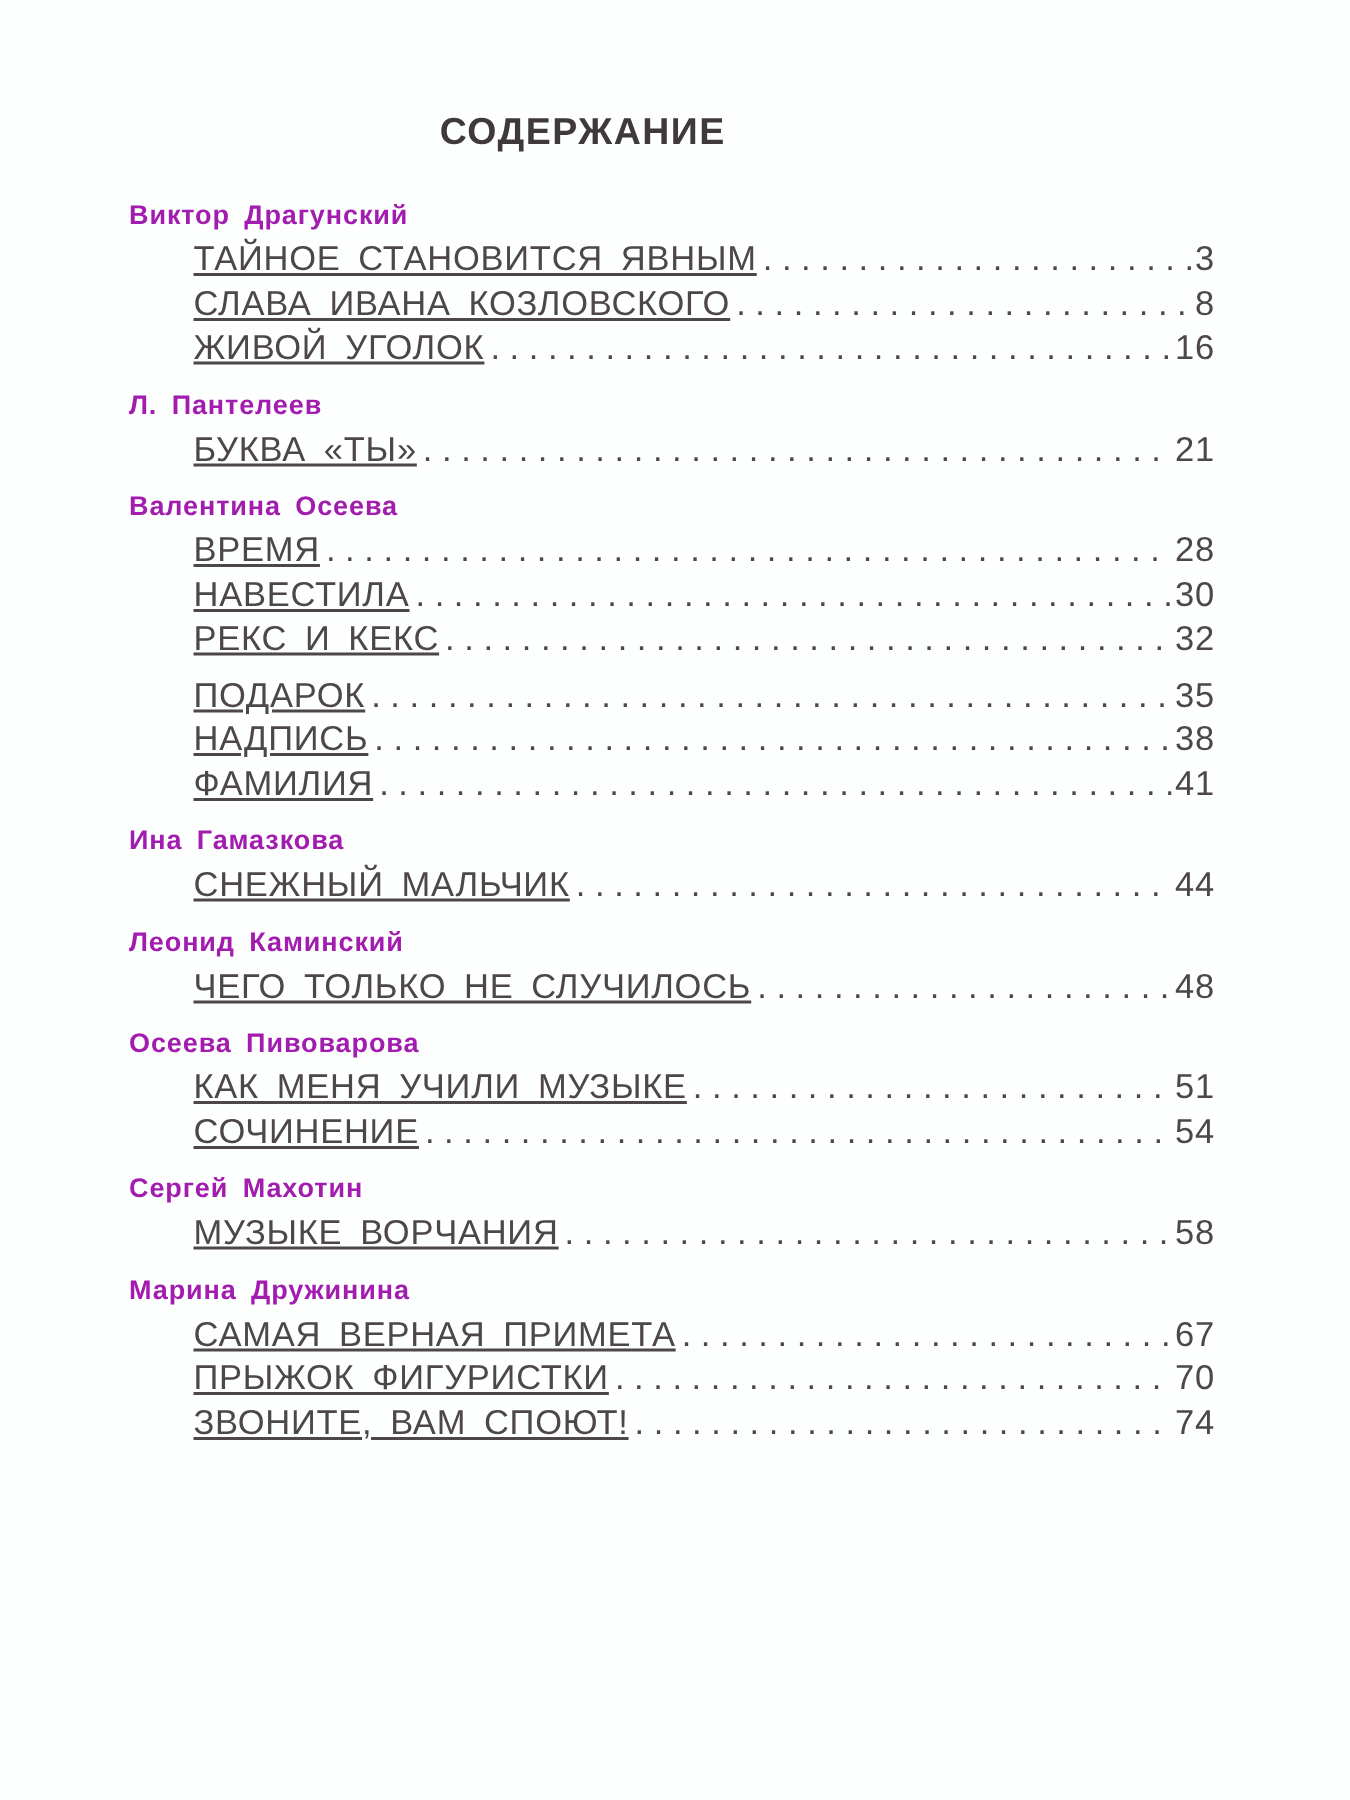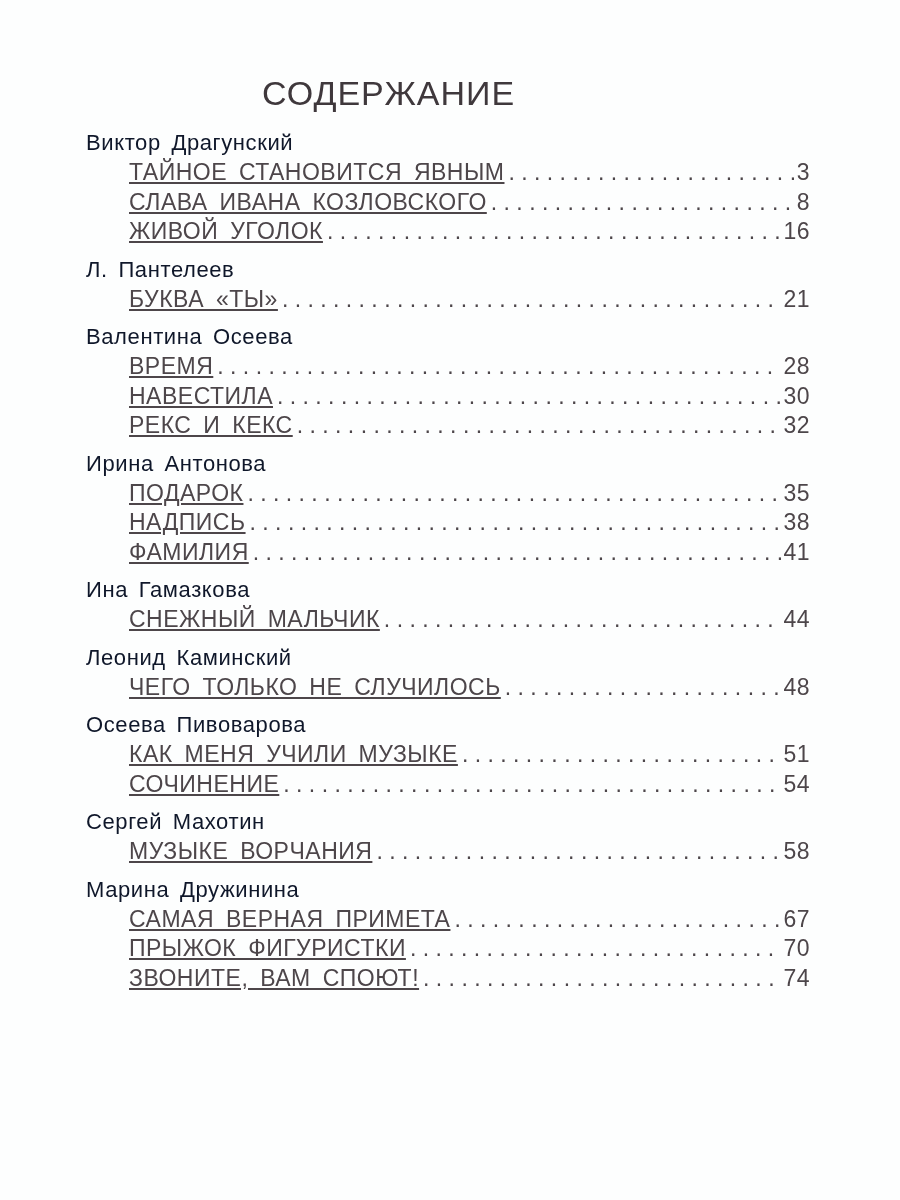--- a/index.html
+++ b/index.html
@@ -19,40 +19,40 @@
       position: absolute;
       left: 0; top: 0;
       width: 900px; height: 1200px;
     }
     .title {
       position: absolute;
       top: 74px;
       left: 0;
       width: 777px;
       text-align: center;
-      font-weight: normal;
-      font-size: 34px;
+      font-weight: bold;
+      font-size: 25px;
       letter-spacing: 1px;
       color: #3f383c;
       margin: 0;
     }
     .toc {
       position: absolute;
       left: 86px;
       top: 128px;
       width: 724px;
     }
     .author-block {
       margin-bottom: 8px;
     }
     .author {
-      font-weight: normal;
-      font-size: 22px;
+      font-weight: bold;
+      font-size: 18px;
       letter-spacing: 0.6px;
-      color: #0f172a;
+      color: #a21caf;
       height: 30px;
       line-height: 30px;
       word-spacing: 4px;
     }
     .entry {
       display: flex;
       align-items: baseline;
       height: 29.5px;
       line-height: 29.5px;
       padding-left: 43px;
@@ -134,21 +134,20 @@
         <span class="page-num">30</span>
       </div>
       <div class="entry">
         <span class="etitle">РЕКС И КЕКС</span>
         <span class="dots"></span>
         <span class="page-num">32</span>
       </div>
     </div>
 
     <div class="author-block">
-      <div class="author">Ирина Антонова</div>
       <div class="entry">
         <span class="etitle">ПОДАРОК</span>
         <span class="dots"></span>
         <span class="page-num">35</span>
       </div>
       <div class="entry">
         <span class="etitle">НАДПИСЬ</span>
         <span class="dots"></span>
         <span class="page-num">38</span>
       </div>

